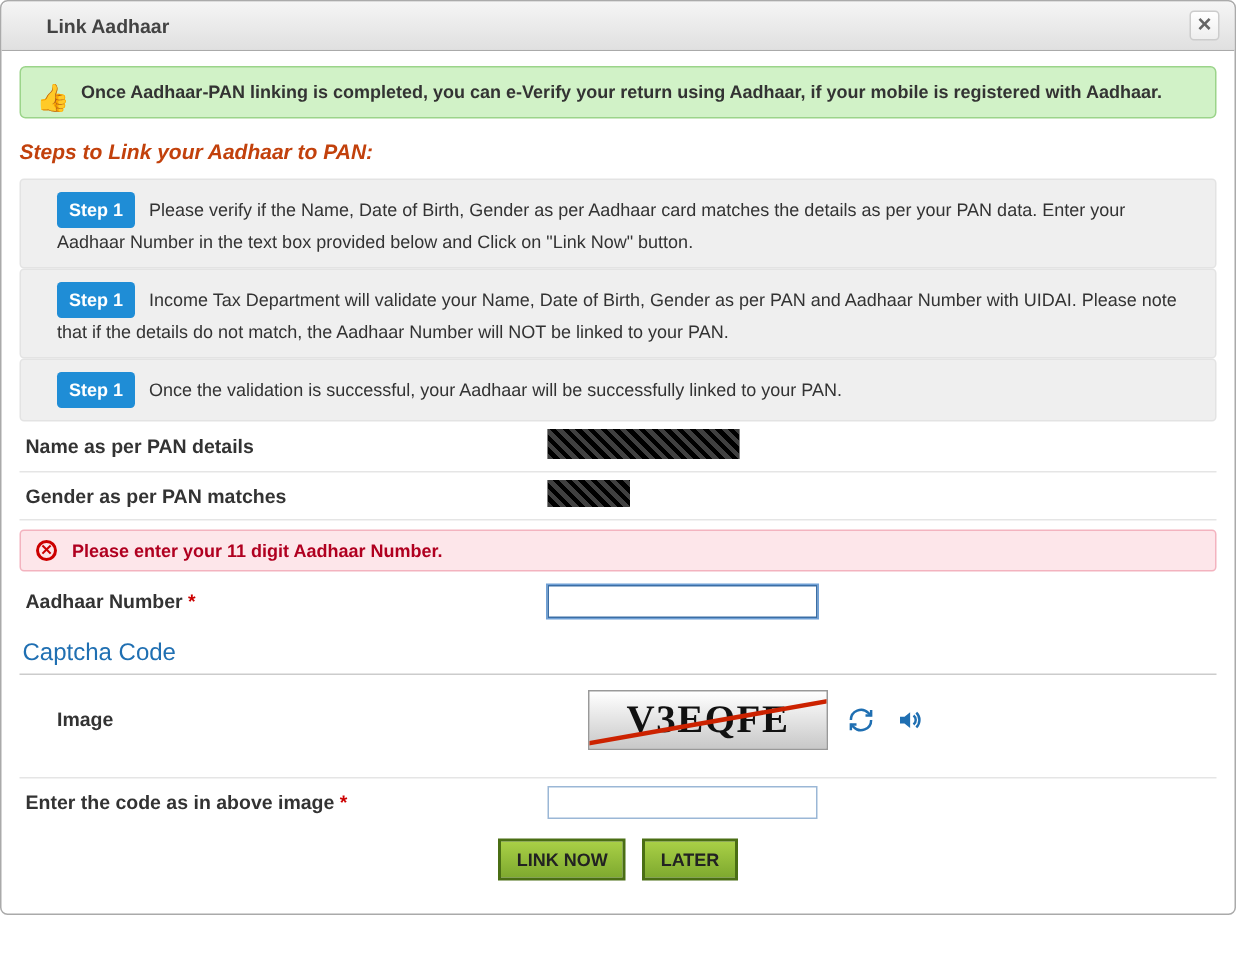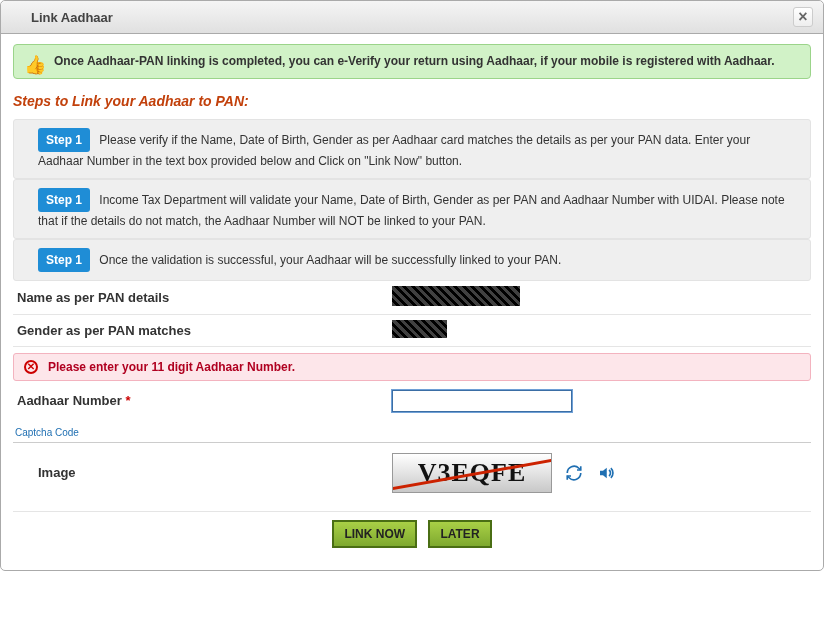--- a/index.html
+++ b/index.html
@@ -64,21 +64,21 @@
       padding: 3px 8px;
       border-radius: 3px;
       margin-right: 6px;
     }
     .detail-row {
       display: flex;
       align-items: center;
       border-bottom: 1px solid #e5e5e5;
       padding: 5px 4px;
     }
-    .detail-row .label { width: 375px; font-weight: bold; color: #333; font-size: 13px; }
+    .detail-row .label { width: 348px; font-weight: bold; color: #333; font-size: 13px; }
     .detail-row .val { }
     .redact {
       display: inline-block;
       background: #000;
       color: #000;
       height: 20px; width: 120px;
       position: relative; overflow: hidden;
     }
     .redact.wide { width: 128px; }
     .redact.small { width: 55px; height: 18px; }
@@ -106,21 +106,21 @@
     }
     .req { color: #c00; font-weight: bold; }
     input.text {
       border: 1px solid #9bb7d6;
       height: 22px; width: 180px;
       padding: 0 4px; font-size: 13px;
       background: #fff;
     }
     input.text.focused { outline: none; border-color: #3b6ea5; box-shadow: 0 0 0 1px #6fa0d6; }
     .captcha-legend {
-      color: #1f6fb2; font-size: 10px; font-weight: normal;
+      color: #1f6fb2; font-size: 16px; font-weight: normal;
       padding: 4px 2px;
       border-bottom: 1px solid #ccc;
       margin: 6px 0 0 0;
       position: relative;
     }
     .captcha-legend::after{
       content:""; position:absolute; left:110px; top:55%; right:0; height:0;
     }
     .captcha-row { display: flex; align-items: center; padding: 10px 4px 18px; border-bottom: 1px solid #e5e5e5; }
     .captcha-row .label { width: 375px; font-weight: bold; font-size: 13px; color: #333; padding-left: 21px; }
@@ -228,20 +228,28 @@
         <span class="icon-btn" title="Audio">
           <svg viewBox="0 0 24 24" fill="none" stroke="#1f6fb2" stroke-width="2.2">
               <path d="M4 9v6h4l5 4V5L8 9H4z" fill="#1f6fb2" stroke="none"></path>
               <path d="M16 8a5 5 0 0 1 0 8"></path>
               <path d="M18.5 5.5a9 9 0 0 1 0 13"></path>
             </svg>
         </span>
       </div>
     </div>
 
+    <div class="detail-row" style="border-bottom:none;">
+      <div class="label">
+        <span>Enter the code as in above image</span> <span class="req">*</span>
+      </div>
+      <div class="val">
+        <input class="text" type="text" value="" style="">
+      </div>
+    </div>
 
     <div class="buttons">
       <button class="action">LINK NOW</button>
       <button class="action">LATER</button>
     </div>
 
   </div>
 </div>
 
 </body></html>

